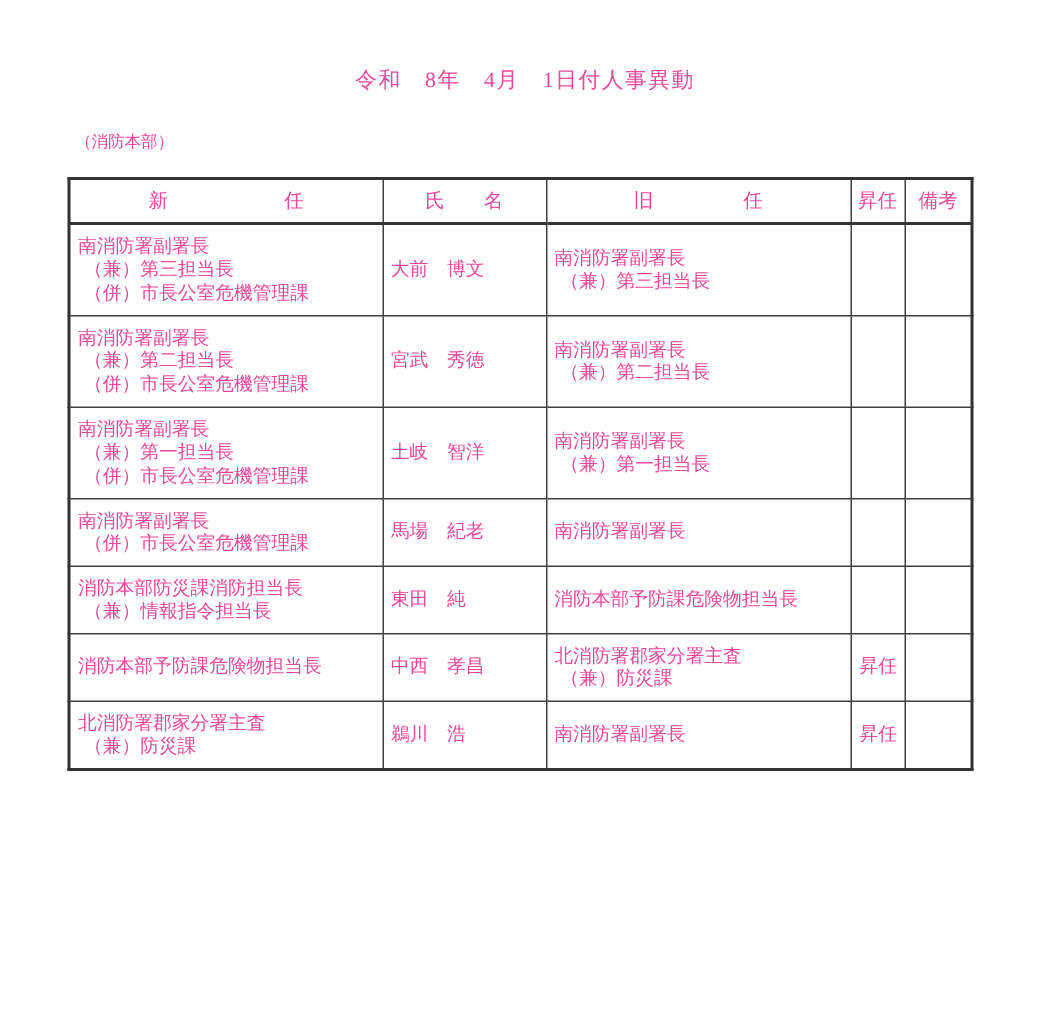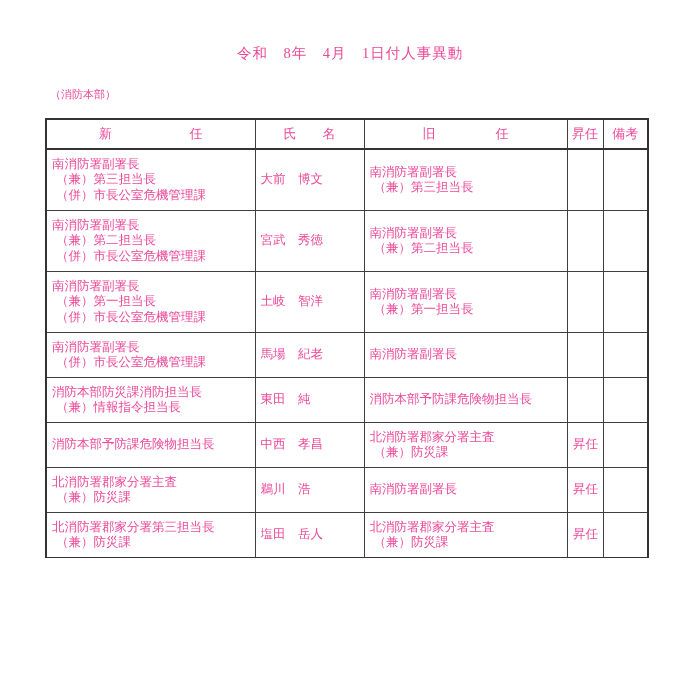--- a/index.html
+++ b/index.html
@@ -229,33 +229,16 @@
             <div class="line">鵜川　浩</div>
           </td>
           <td class="c-old">
             <div class="line">南消防署副署長</div>
           </td>
           <td class="c-promo">
             <div class="line">昇任</div>
           </td>
           <td class="c-remarks"></td>
         </tr>
-        <tr class="lines-2">
-          <td class="c-new">
-            <div class="line">北消防署郡家分署第三担当長</div>
-            <div class="line indent">（兼）防災課</div>
-          </td>
-          <td class="c-name">
-            <div class="line">塩田　岳人</div>
-          </td>
-          <td class="c-old">
-            <div class="line">北消防署郡家分署主査</div>
-            <div class="line indent">（兼）防災課</div>
-          </td>
-          <td class="c-promo">
-            <div class="line">昇任</div>
-          </td>
-          <td class="c-remarks"></td>
-        </tr>
       </tbody>
   </table>
 
 </div>
 
 </body></html>

